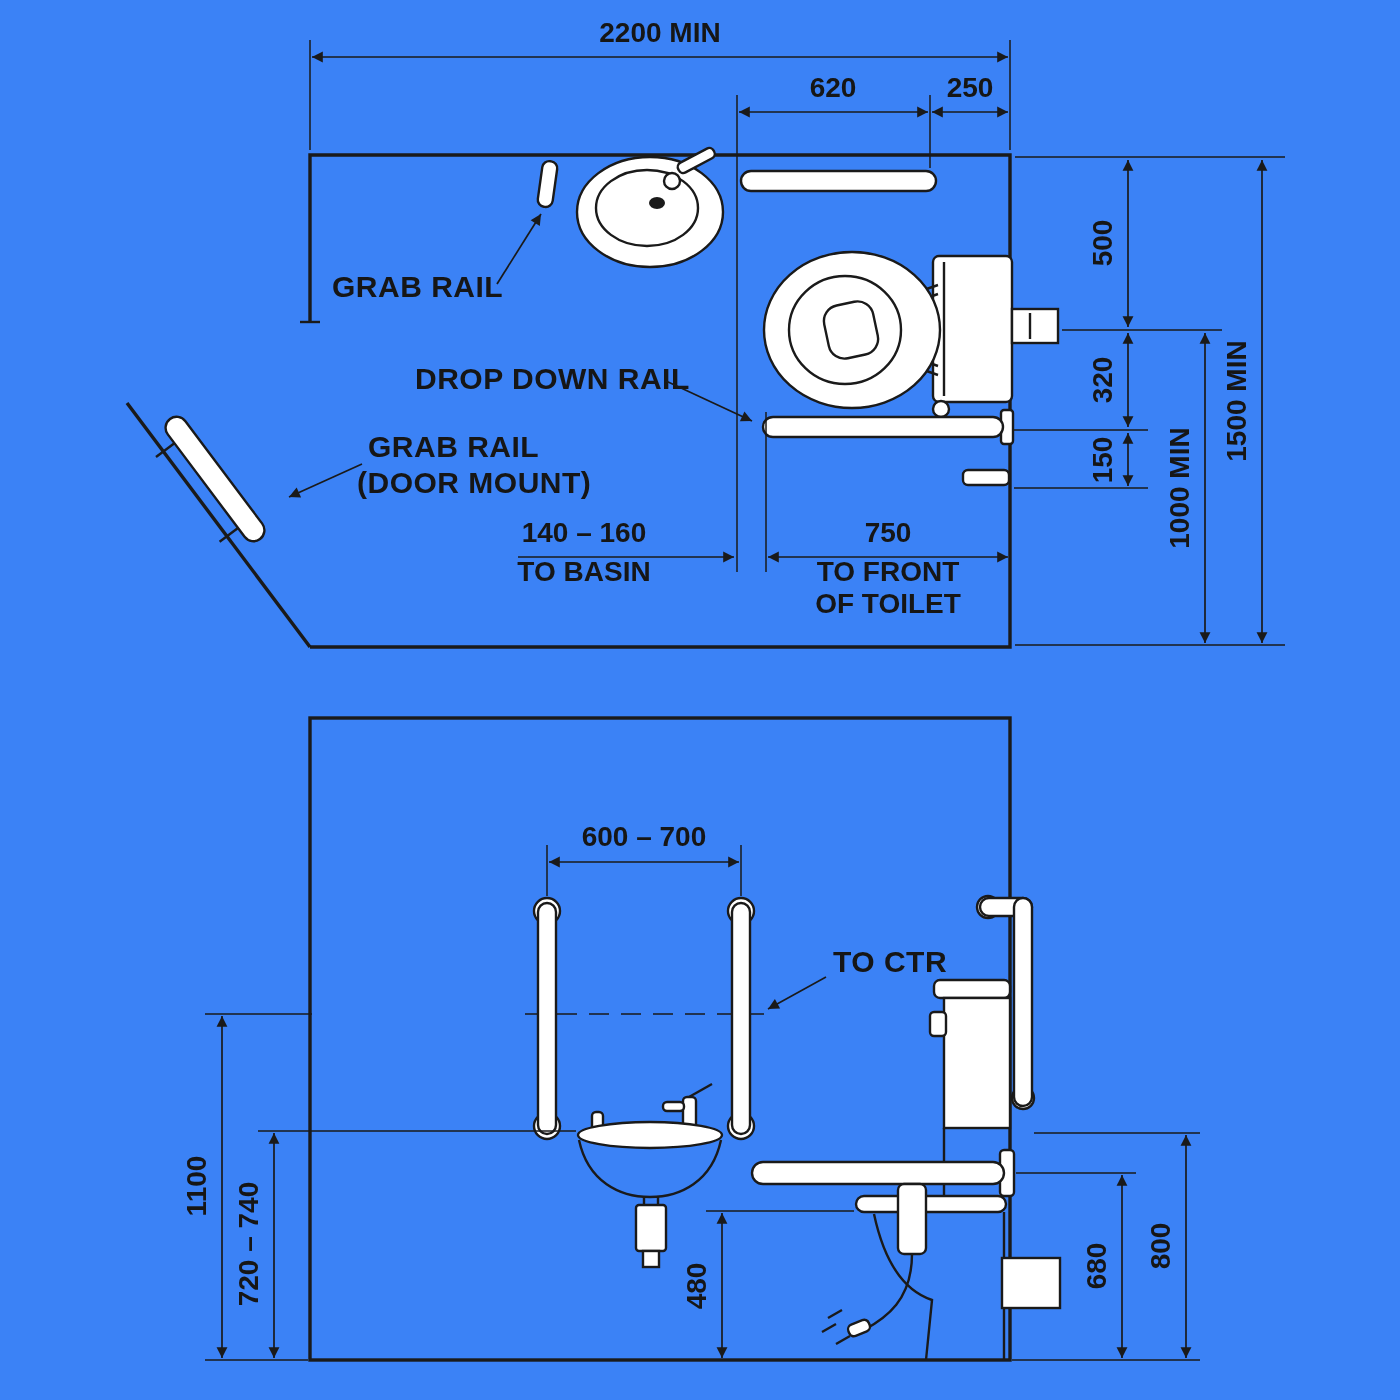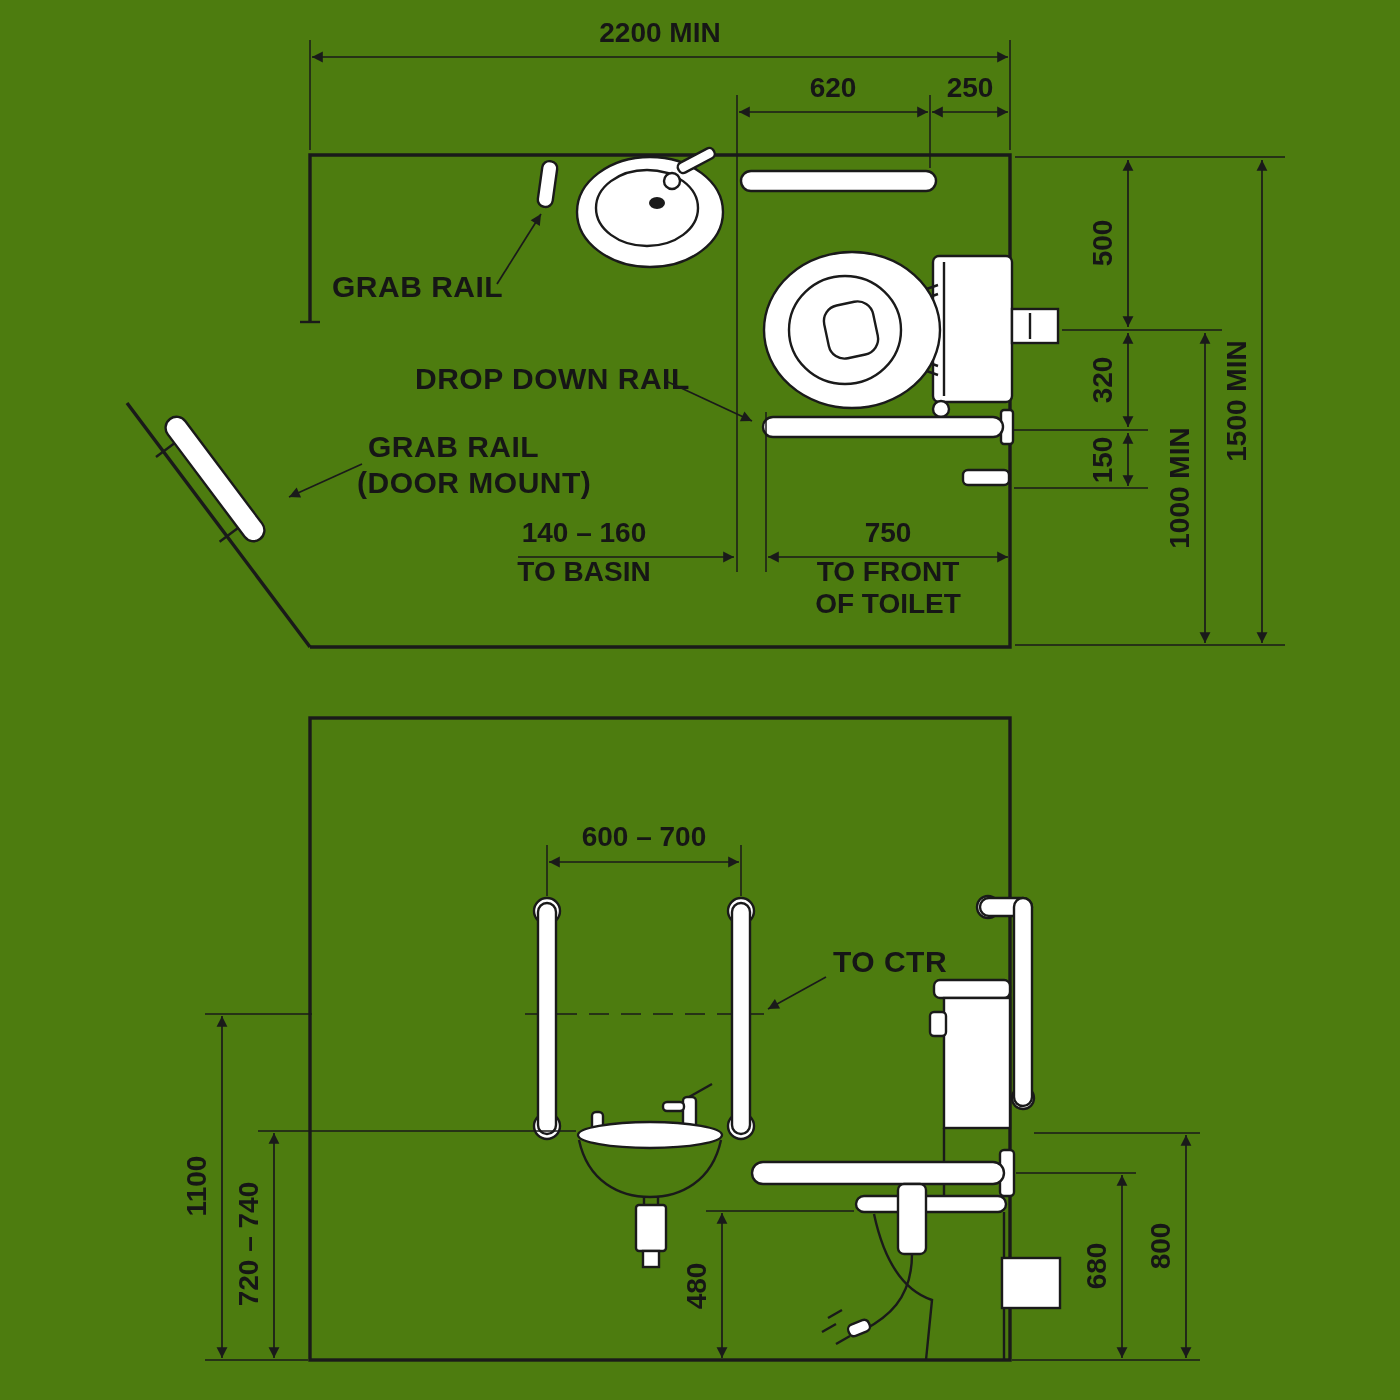--- a/index.html
+++ b/index.html
@@ -1,17 +1,17 @@
 <!DOCTYPE html>
 <html style="--ink: #1a1a1a;"><head>
 <meta charset="utf-8">
 <style>
   :root { --ink:#1a1a1a; }
   html,body{margin:0;padding:0;background:#ffffff;}
-  .canvas{width:1400px;height:1400px;background:#4d7c0f;position:relative;overflow:hidden;}
+  .canvas{width:1400px;height:1400px;background:#3b82f6;position:relative;overflow:hidden;}
   svg{display:block;}
   .wall{stroke:var(--ink);stroke-width:3.4;fill:none;stroke-linejoin:miter;}
   .fix{stroke:var(--ink);stroke-width:2.4;fill:#fff;}
   .fixn{stroke:var(--ink);stroke-width:2.4;fill:none;}
   .dim{stroke:var(--ink);stroke-width:1.7;fill:none;}
   .ext{stroke:var(--ink);stroke-width:1.5;fill:none;}
   .dash{stroke-dasharray:20 12;}
   text{fill:#161616;font-family:"Liberation Sans",sans-serif;}
   .dimtext{font-size:28px;font-weight:600;}
   .bigtext{font-size:30px;font-weight:600;letter-spacing:.5px;}

